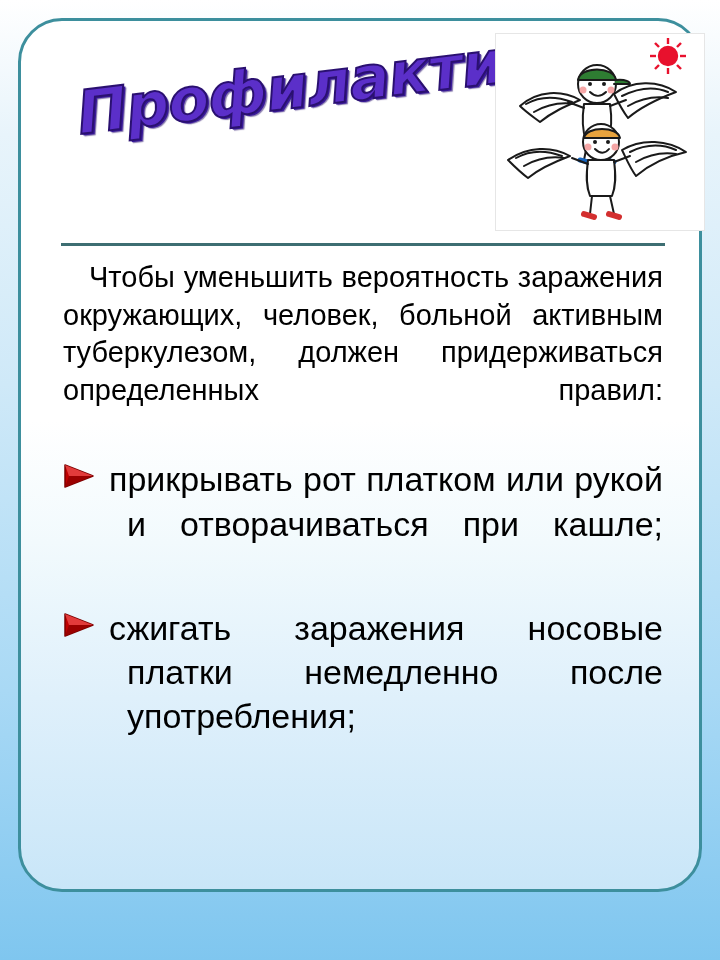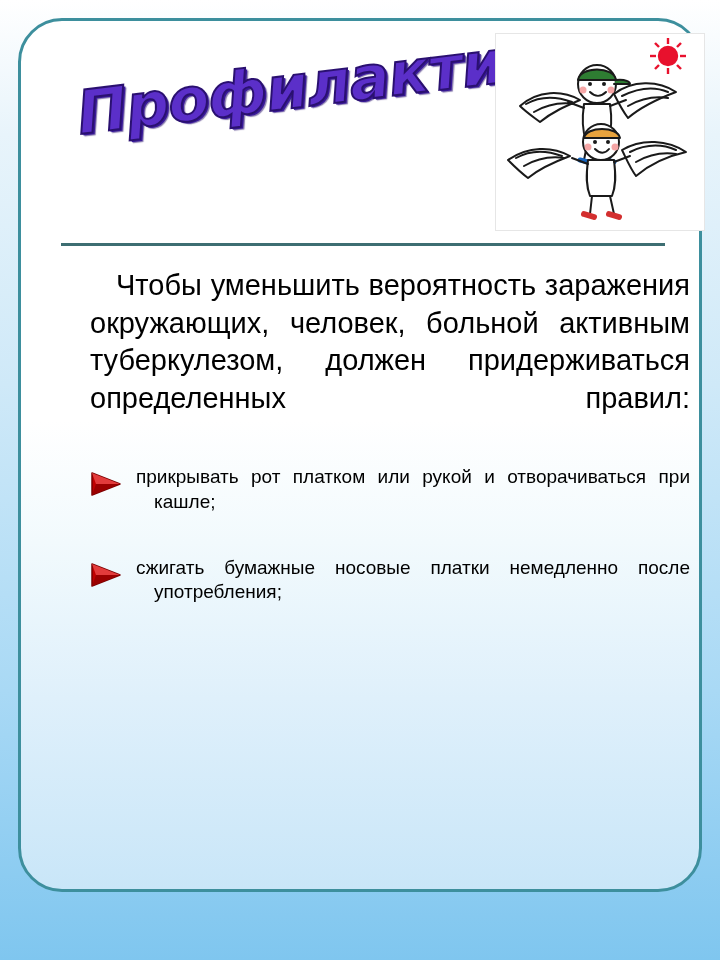--- a/index.html
+++ b/index.html
@@ -83,23 +83,22 @@
     top: 222px;
     width: 604px;
     height: 0;
     border-top: 3px solid #3d6e72;
   }
 
   
   .body-area {
     position: absolute;
     left: 42px;
-    top: 246px;
+    top: 238px;
     width: 600px;
-    margin-left: 27px;
   }
 
   .intro {
     font-size: 29px;
     line-height: 1.30;
     color: #000000;
     text-align: justify;
     text-indent: 26px;
     margin: 0 0 4px 0;
     letter-spacing: 0px;
@@ -127,21 +126,21 @@
   }
   .bullet-marker {
     position: absolute;
     left: 0px;
     top: 6px;
     width: 34px;
     height: 28px;
   }
   .bullet-text {
     display: block;
-    font-size: 19px;
+    font-size: 34px;
     line-height: 1.30;
     color: #000000;
     text-align: justify;
     text-indent: -18px;
     padding-left: 18px;
   }
   .bullet-text::after {
     content: "";
     display: inline-block;
     width: 100%;
@@ -258,19 +257,19 @@
           <span class="bullet-text">прикрывать рот платком или рукой и отворачиваться при кашле;</span>
         </li>
         <li class="bullet">
           <span class="bullet-marker">
             <svg width="34" height="28" viewBox="0 0 34 28" xmlns="http://www.w3.org/2000/svg">
               <path d="M2 2 L30 13 L2 24 Z" fill="#c00000" stroke="#7a0000" stroke-width="1.5" stroke-linejoin="round"></path>
               <path d="M2 2 L30 13 L6 13 Z" fill="#e23b3b"></path>
               <path d="M6 13 L30 13 L2 24 Z" fill="#9b0000"></path>
             </svg>
           </span>
-          <span class="bullet-text">сжигать бумажные носовые платки немедленно после употребления;</span>
+          <span class="bullet-text">сжигать заражения носовые платки немедленно после употребления;</span>
         </li>
       </ul>
     </div>
 
   </div>
 </div>
 
 </body></html>

